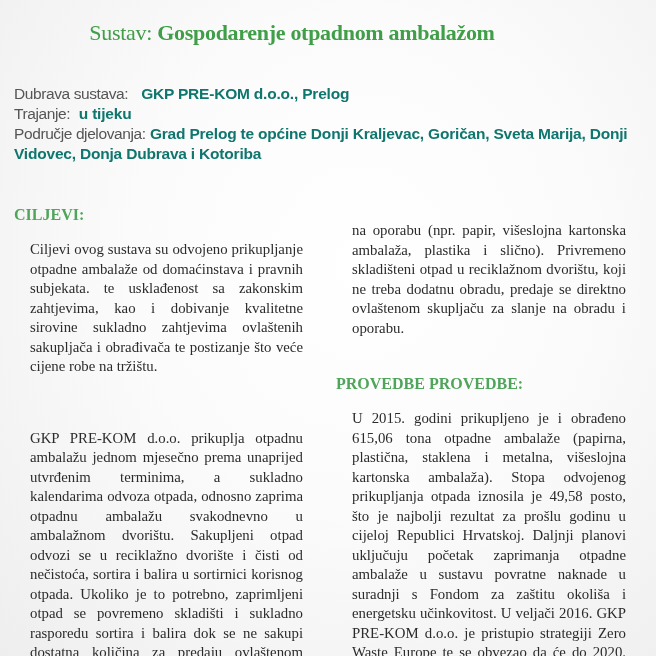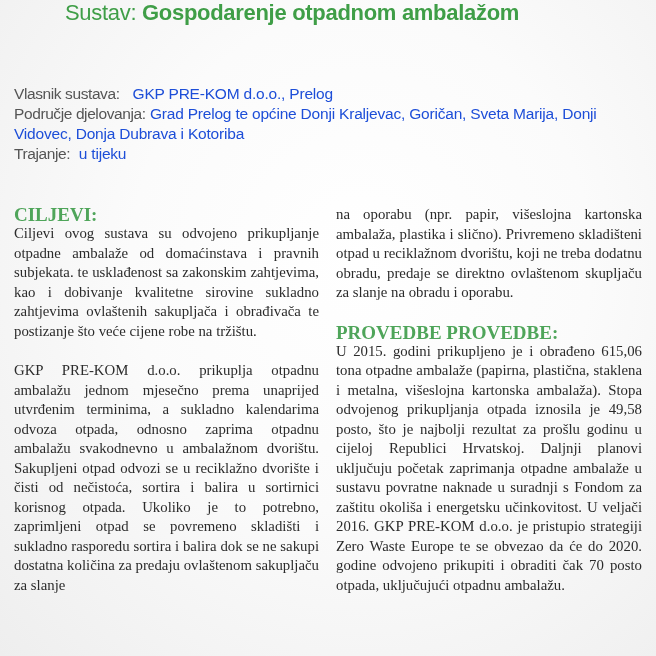--- a/index.html
+++ b/index.html
@@ -3,65 +3,65 @@
 <meta charset="utf-8">
 <style>
   html, body { margin:0; padding:0; }
   body {
     width:656px; height:656px; overflow:hidden;
     background: radial-gradient(ellipse at 55% 40%, #ffffff 0%, #fbfbfb 45%, #eeeeee 100%);
     position:relative;
     color:#2a2a2a;
   }
   .title {
-    position:absolute; left:0; top:0; width:584px; text-align:center;
-    font-family:Liberation Sans, sans-serif; font-size:22px; color:#3f9e47;
+    position:absolute; left:0; top:20px; width:584px; text-align:center;
+    font-family:Liberation Serif, serif; font-size:22px; color:#3f9e47;
     letter-spacing:-0.3px;
   }
   .title .lbl { font-weight:normal; }
   .title .val { font-weight:bold; }
   .meta {
     position:absolute; left:14px; top:84px; width:630px;
     font-family:"Liberation Sans", sans-serif; font-size:15.5px; line-height:20px; color:#3a3a3a;
   }
   .meta .k { color:#555; font-weight:normal; letter-spacing:-0.4px; }
-  .meta .v { font-weight:normal; color:#1d4ed8; letter-spacing:-0.2px; }
+  .meta .v { font-weight:bold; color:#0f766e; letter-spacing:-0.2px; }
   .col {
     position:absolute; top:205px;
     font-family:"Liberation Serif", serif; font-size:14.8px; line-height:19.5px; color:#2b2b2b;
     text-align:justify;
   }
   .col.left { left:14px; width:305px; }
   .col.right { left:336px; width:306px; top:205px; }
   .h {
-    font-family:"Liberation Serif", serif; font-weight:bold; color:#4fa55a; font-size:19px;
+    font-family:"Liberation Serif", serif; font-weight:bold; color:#4fa55a; font-size:16px;
     margin:0; line-height:19px;
   }
-  .p { margin:0; }
+  .p { margin:16px; }
   .gap { height:20px; }
 </style>
 </head>
 <body>
 
 <div class="title">
   <span class="lbl">Sustav: </span><span class="val">Gospodarenje otpadnom ambalažom</span>
 </div>
 
 <div class="meta">
   <div>
-    <span class="k">Vlasnik sustava:</span>&nbsp;&nbsp;
+    <span class="k">Dubrava sustava:</span>&nbsp;&nbsp;
     <span class="v">GKP PRE-KOM d.o.o., Prelog</span>
+  </div>
+  <div>
+    <span class="k">Trajanje:</span>&nbsp;
+    <span class="v">u tijeku</span>
   </div>
   <div>
     <span class="k">Područje djelovanja:</span>
     <span class="v">Grad Prelog te općine Donji Kraljevac, Goričan, Sveta Marija, Donji Vidovec, Donja Dubrava i Kotoriba</span>
-  </div>
-  <div>
-    <span class="k">Trajanje:</span>&nbsp;
-    <span class="v">u tijeku</span>
   </div>
 </div>
 
 <div class="col left">
   <h3 class="h">CILJEVI:</h3>
   <p class="p">Ciljevi ovog sustava su odvojeno prikupljanje otpadne ambalaže od domaćinstava i pravnih subjekata. te usklađenost sa zakonskim zahtjevima, kao i dobivanje kvalitetne sirovine sukladno zahtjevima ovlaštenih sakupljača i obrađivača te postizanje što veće cijene robe na tržištu.</p>
   <div class="gap"></div>
   <p class="p">GKP PRE-KOM d.o.o. prikuplja otpadnu ambalažu jednom mjesečno prema unaprijed utvrđenim terminima, a sukladno kalendarima odvoza otpada, odnosno zaprima otpadnu ambalažu svakodnevno u ambalažnom dvorištu. Sakupljeni otpad odvozi se u reciklažno dvorište i čisti od nečistoća, sortira i balira u sortirnici korisnog otpada. Ukoliko je to potrebno, zaprimljeni otpad se povremeno skladišti i sukladno rasporedu sortira i balira dok se ne sakupi dostatna količina za predaju ovlaštenom sakupljaču za slanje</p>
 </div>
 

